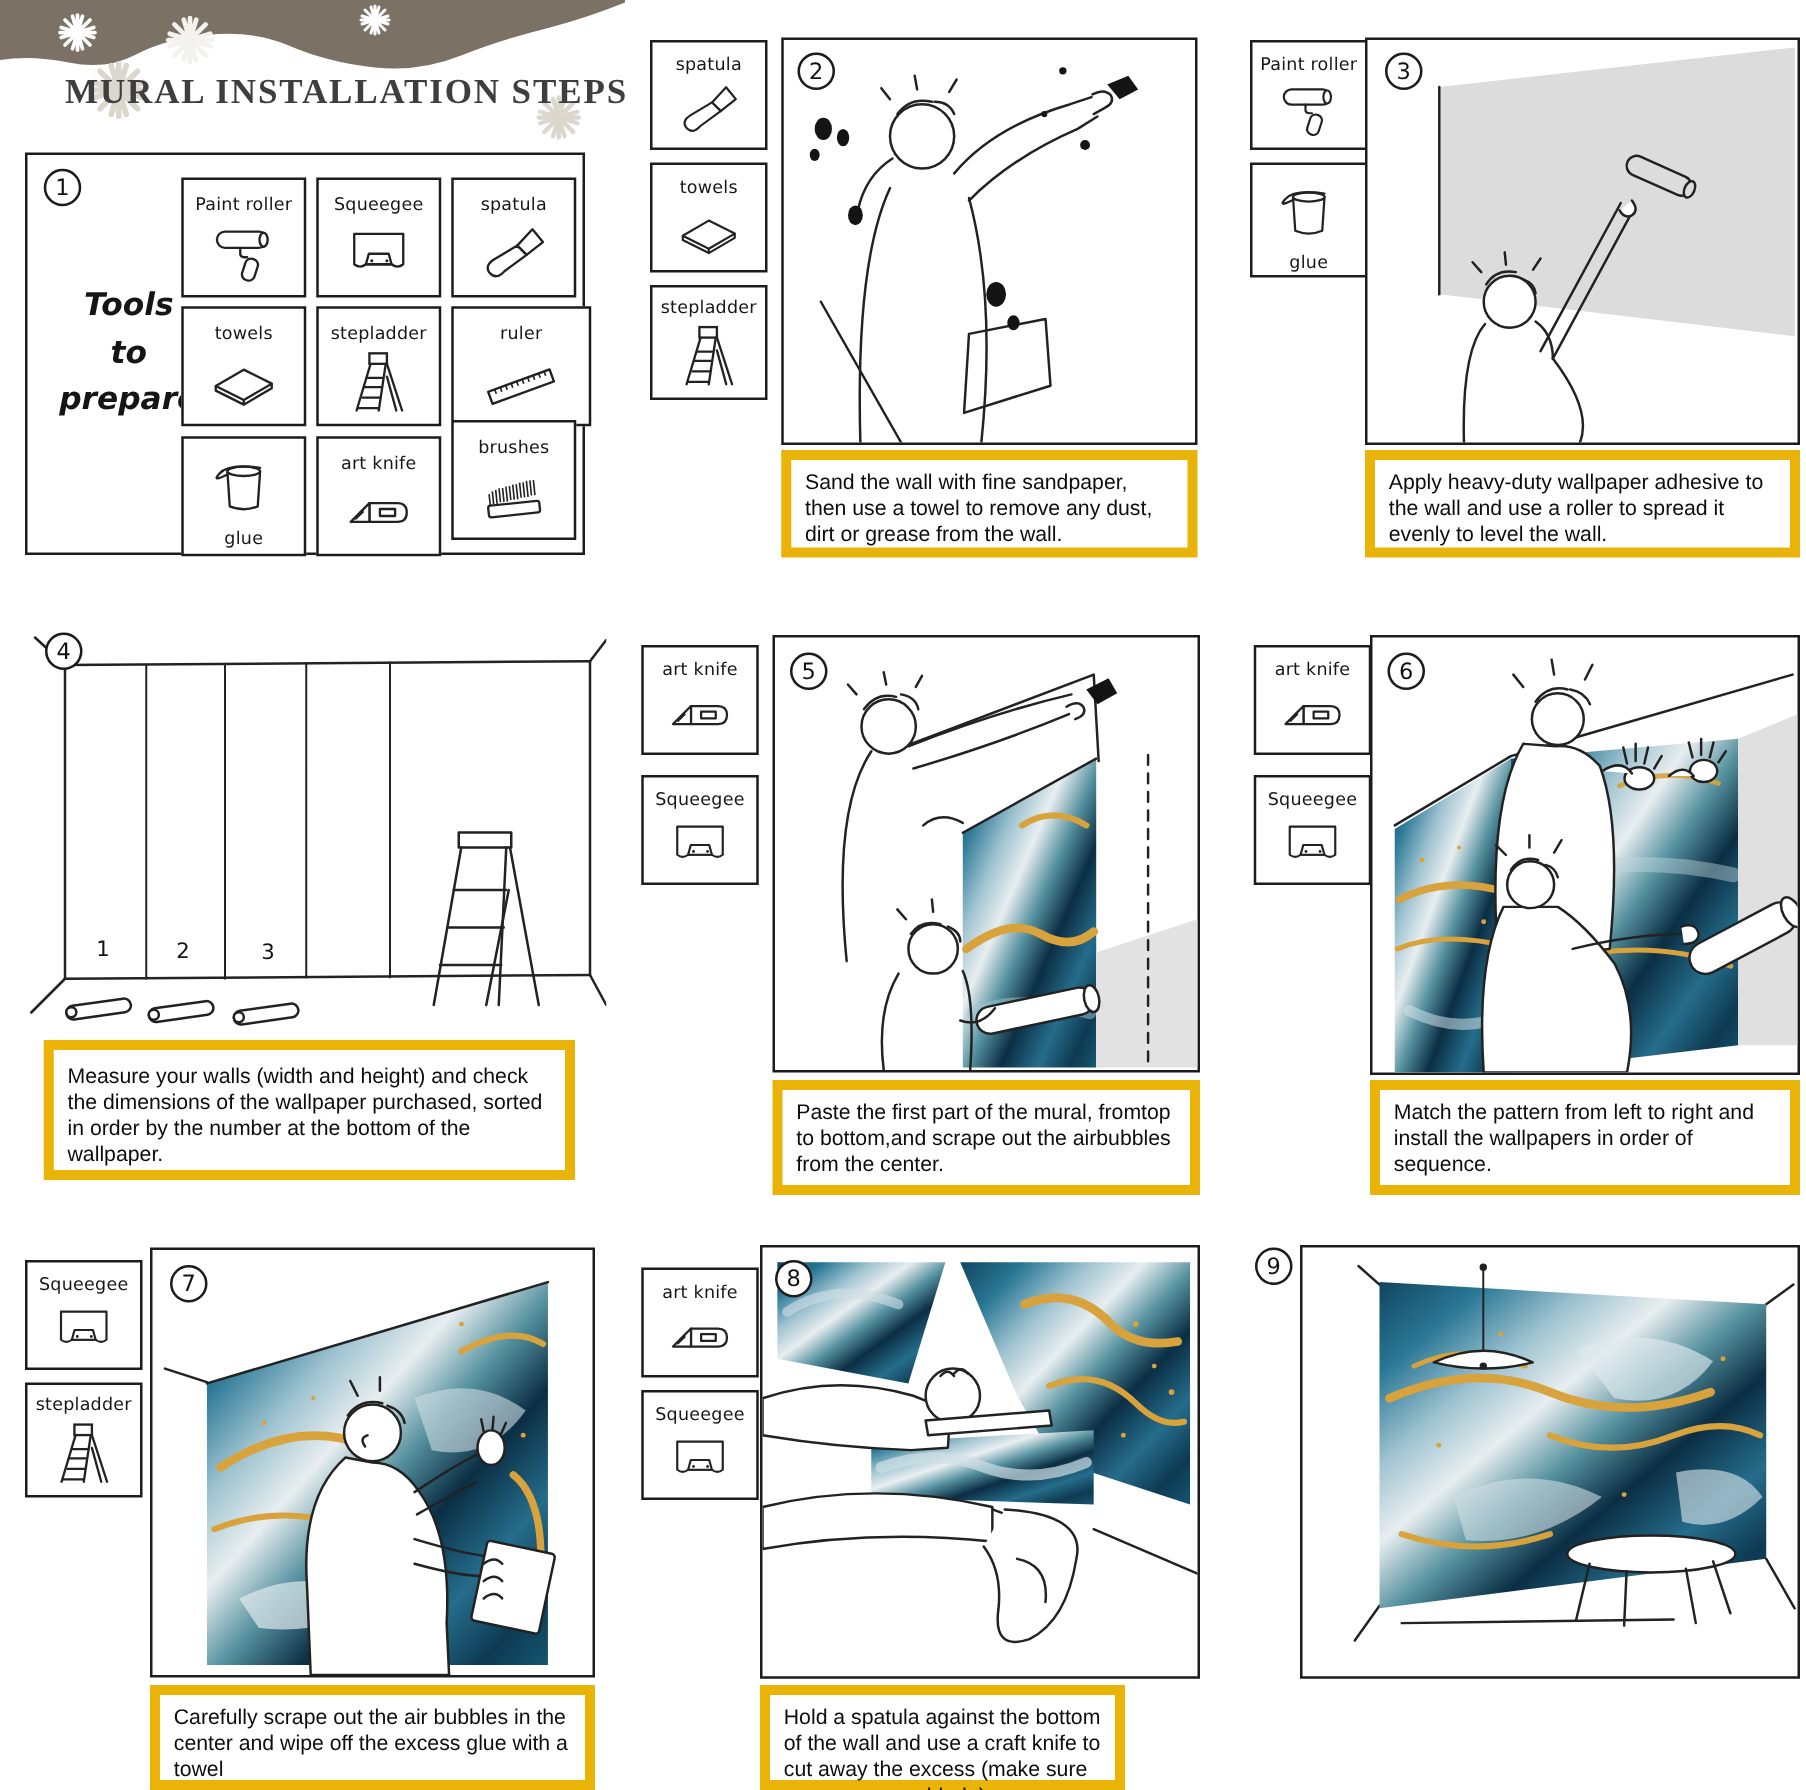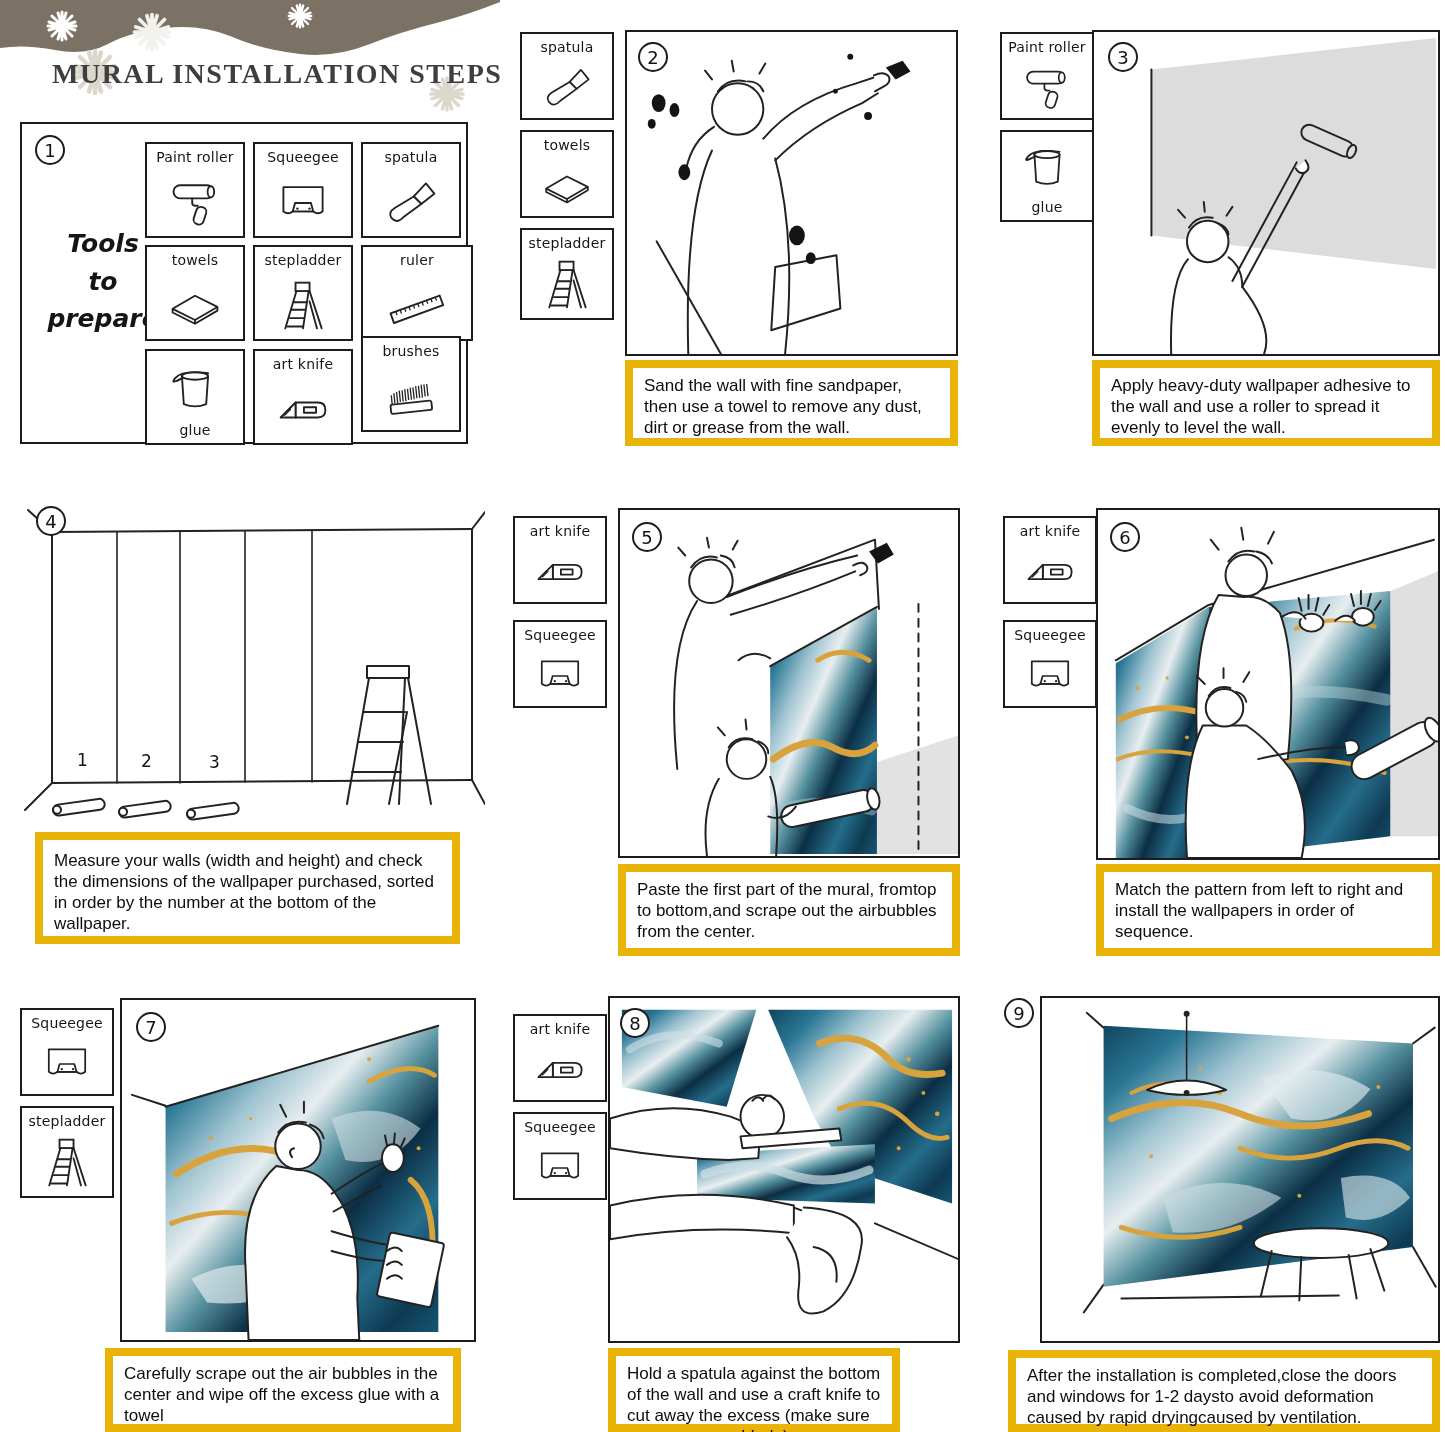--- a/index.html
+++ b/index.html
@@ -3,21 +3,21 @@
 <meta charset="utf-8">
 <style>
   *{margin:0;padding:0;box-sizing:border-box}
   html,body{background:#ffffff}
   body{width:1445px;height:1432px;position:relative;font-family:"Liberation Sans",sans-serif;color:#111}
   .canvas{position:absolute;left:0;top:0;width:1445px;height:1432px;background:#fff;overflow:hidden}
   .abs{position:absolute}
   .panel{position:absolute;border:2px solid #1c1c1c;background:#fff}
   .panel > svg{display:block;width:100%;height:100%}
   .cap{position:absolute;border:8px solid #eab308;background:#fff;padding:7px 11px;font-size:17px;line-height:1.24;color:#0d0d0d;font-family:"Liberation Sans",sans-serif}
-  .toolbox{position:absolute;border:2px solid #1c1c1c;background:#fff;display:flex;flex-direction:column;align-items:center;justify-content:space-between;padding:5px 2px 2px;width:94px;height:88px}
+  .toolbox{position:absolute;border:2px solid #1c1c1c;background:#fff;display:flex;flex-direction:column;align-items:center;justify-content:flex-end;padding:5px 2px 2px;width:94px;height:88px}
   .toolbox.rev{flex-direction:column-reverse;padding:10px 2px 5px}
   .toolbox .tlabel{font-size:14px;color:#161616;font-family:"DejaVu Sans",sans-serif;letter-spacing:.2px;white-space:nowrap}
   .toolbox svg{display:block;flex:0 0 auto}
   .num{position:absolute;width:30px;height:30px;border:2px solid #1c1c1c;border-radius:50%;display:flex;align-items:center;justify-content:center;font-size:18px;background:#fff;font-family:"DejaVu Sans",sans-serif;z-index:5}
   .banner-title{position:absolute;left:52px;top:58px;font-family:"Liberation Serif",serif;font-weight:700;font-size:28px;letter-spacing:1.5px;color:#3e3d40;white-space:nowrap;z-index:3}
   .side-label{position:absolute;font-family:"DejaVu Sans",sans-serif;font-weight:700;font-style:italic;font-size:25px;color:#151515;text-align:center;line-height:1.5;width:120px}
   .p4num{position:absolute;font-family:"DejaVu Sans",sans-serif;font-size:17px;color:#141414}
 </style>
 </head>
 <body>
@@ -437,21 +437,21 @@
         <path d="M212 234 Q252 246 272 248"></path>
         <path d="M212 254 Q248 264 268 264"></path>
         <g transform="rotate(12 292 272)">
           <rect x="264" y="240" width="56" height="66" rx="3" fill="#fff" stroke="#222"></rect>
         </g>
         <path d="M268 254 q9 -7 15 0 M268 268 q9 -7 15 0 M268 282 q9 -7 15 0"></path>
       </g>
     </svg>
   </div>
   <div class="num" style="left:136px;top:1012px">7</div>
-  <div class="cap" style="left:105px;top:1348px;width:356px;height:84px">Carefully scrape out the air bubbles in the center and wipe off the excess glue with a towel</div>
+  <div class="cap" style="left:120px;top:1348px;width:356px;height:84px">Carefully scrape out the air bubbles in the center and wipe off the excess glue with a towel</div>
 
   <div class="toolbox" style="left:513px;top:1014px">
     <div class="tlabel">art knife</div>
     <svg width="54" height="56" viewBox="0 0 60 60">
         <use href="#i-knife"></use>
       </svg>
   </div>
   <div class="toolbox" style="left:513px;top:1112px">
     <div class="tlabel">Squeegee</div>
     <svg width="52" height="56" viewBox="0 0 60 60">
@@ -507,15 +507,14 @@
         <circle cx="146" cy="16" r="3" fill="#222" stroke="none"></circle>
         <path d="M146 16 L146 86" stroke-width="1.6"></path>
         <path d="M106 93 Q146 74 186 93 Q146 103 106 93 Z" fill="#fff"></path>
         <circle cx="146" cy="96" r="3" fill="#222" stroke="none"></circle>
         <ellipse cx="282" cy="248" rx="68" ry="15" fill="#fff"></ellipse>
         <path d="M232 256 L221 302 M262 262 L260 306 M310 260 L318 304 M332 254 L346 296"></path>
       </g>
     </svg>
   </div>
   <div class="num" style="left:1004px;top:998px">9</div>
-  <div class="cap" style="left:1008px;top:1350px;width:432px;height:82px">After the installation is completed,close the doors and windows for 1-2 daysto avoid deformation caused by rapid dryingcaused by ventilation.</div>
 
 </div>
 
 </body></html>

